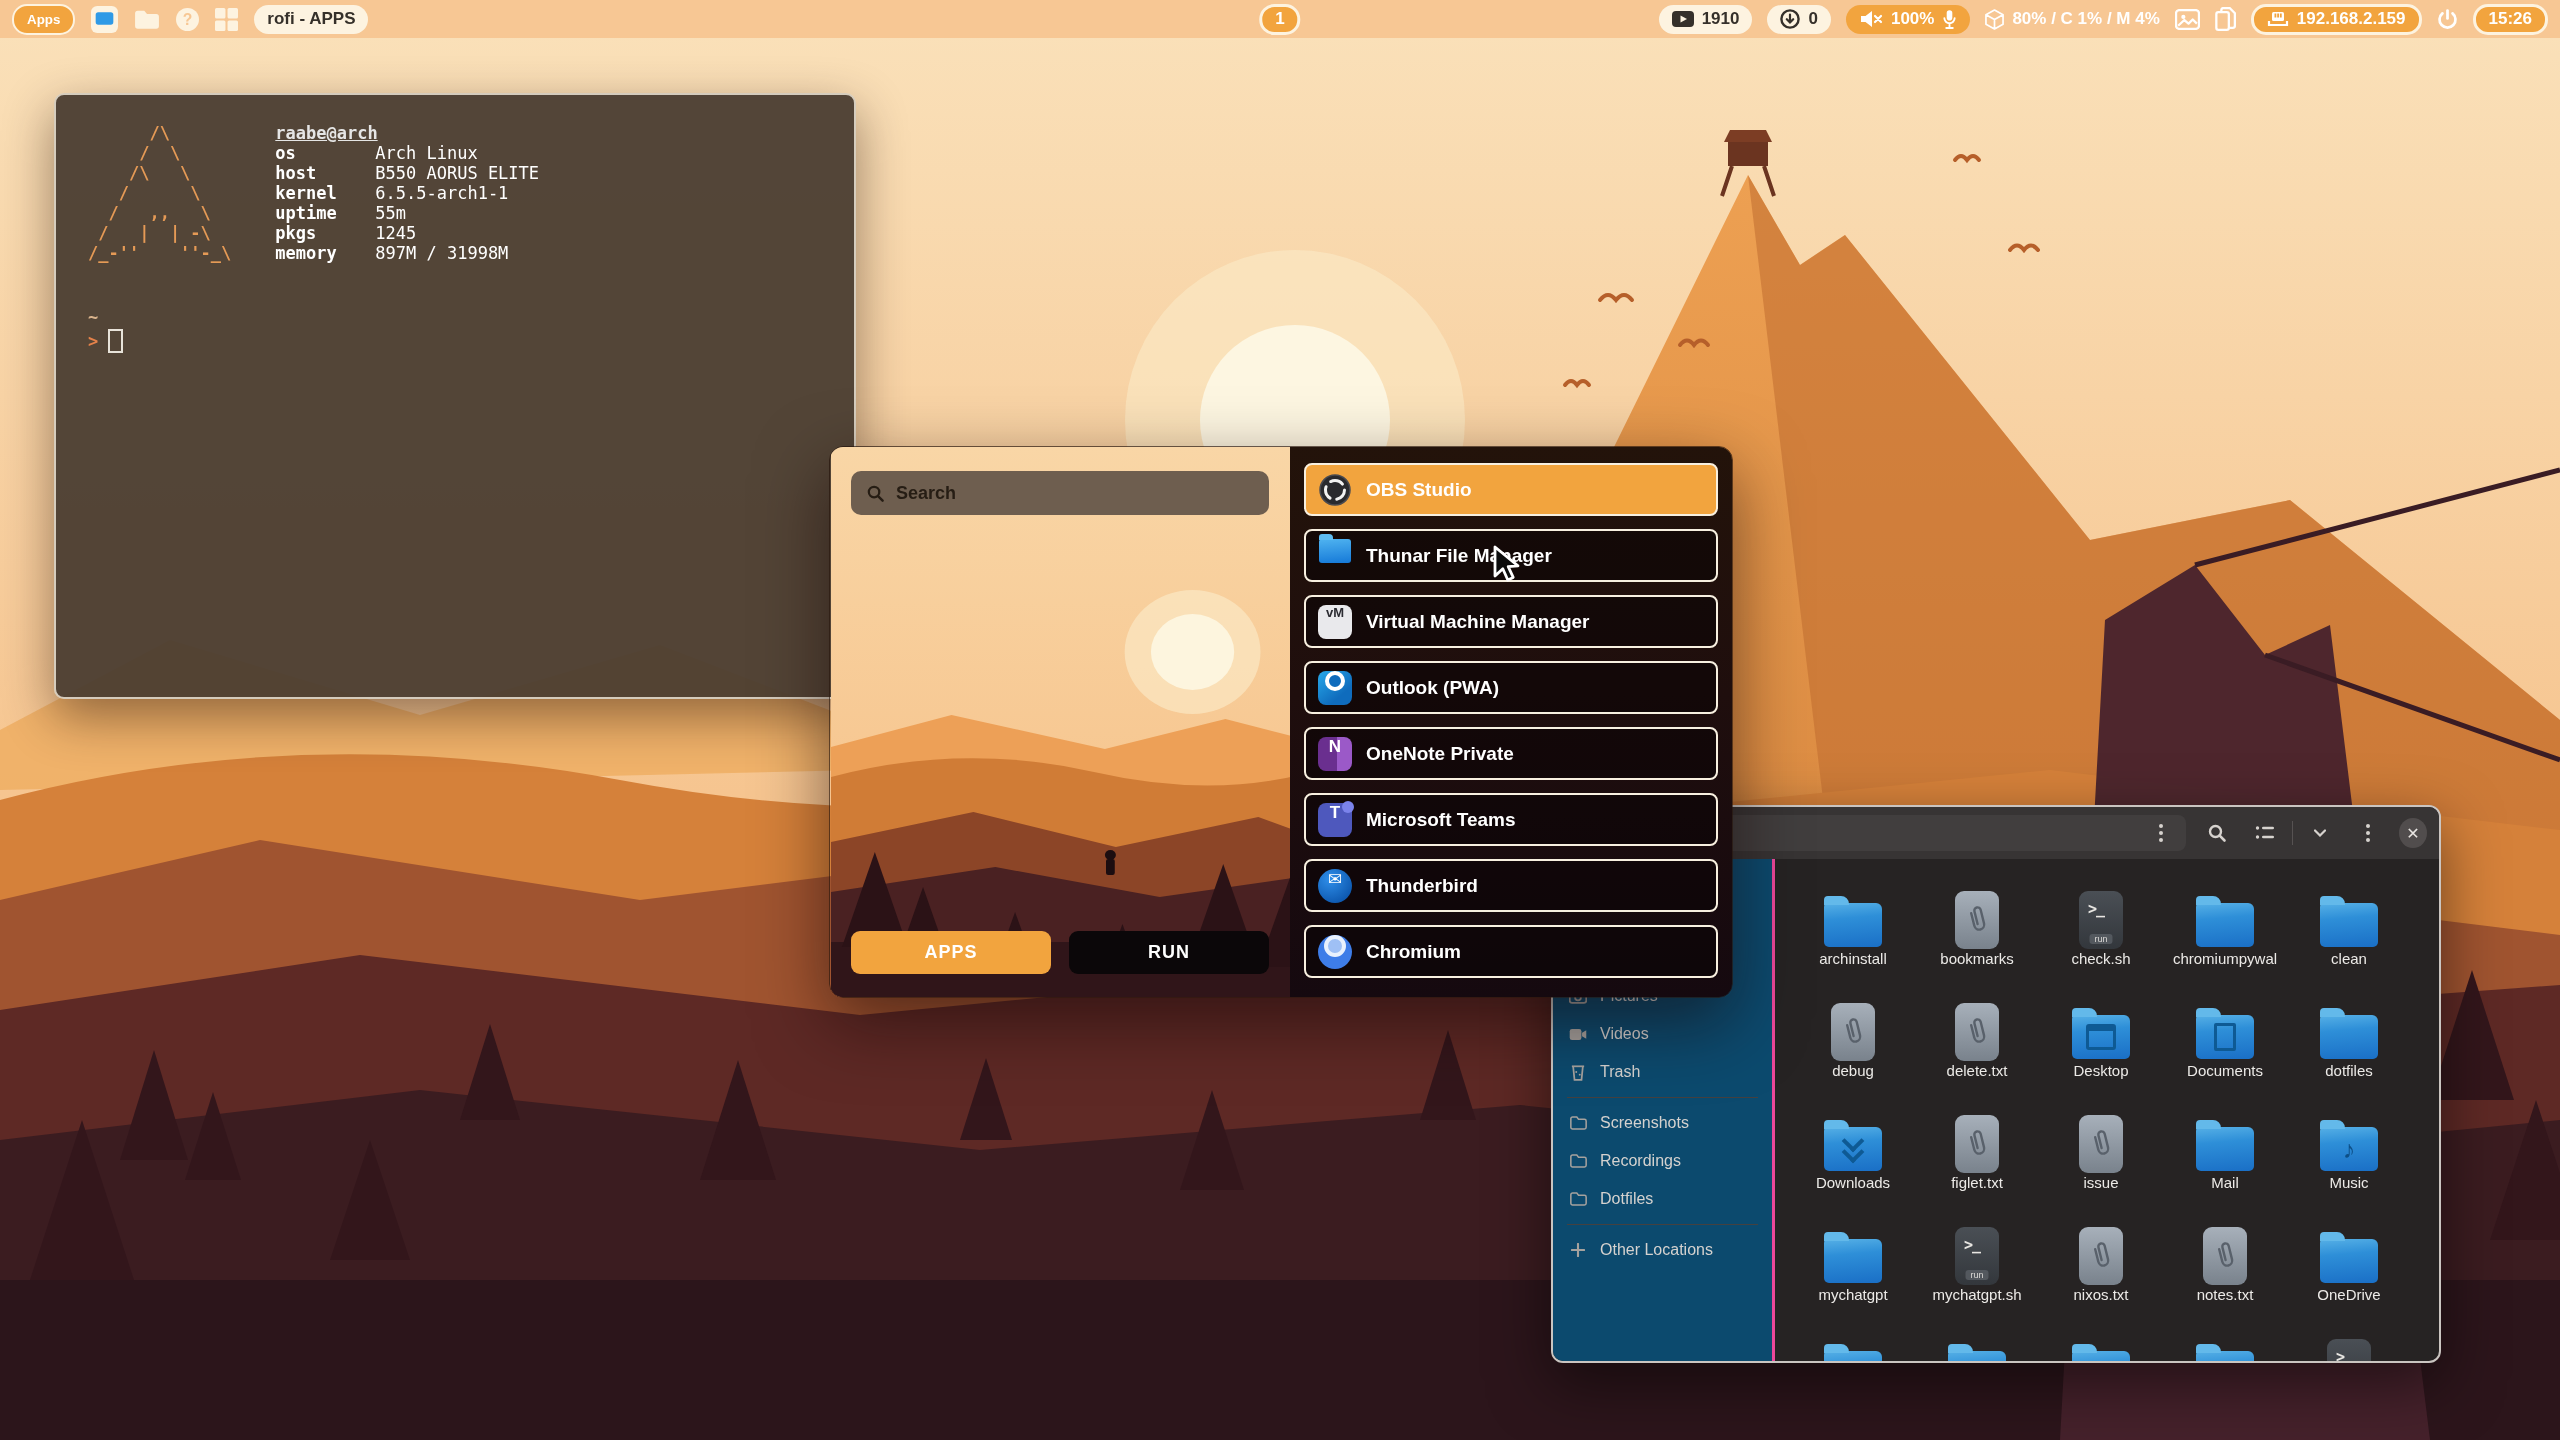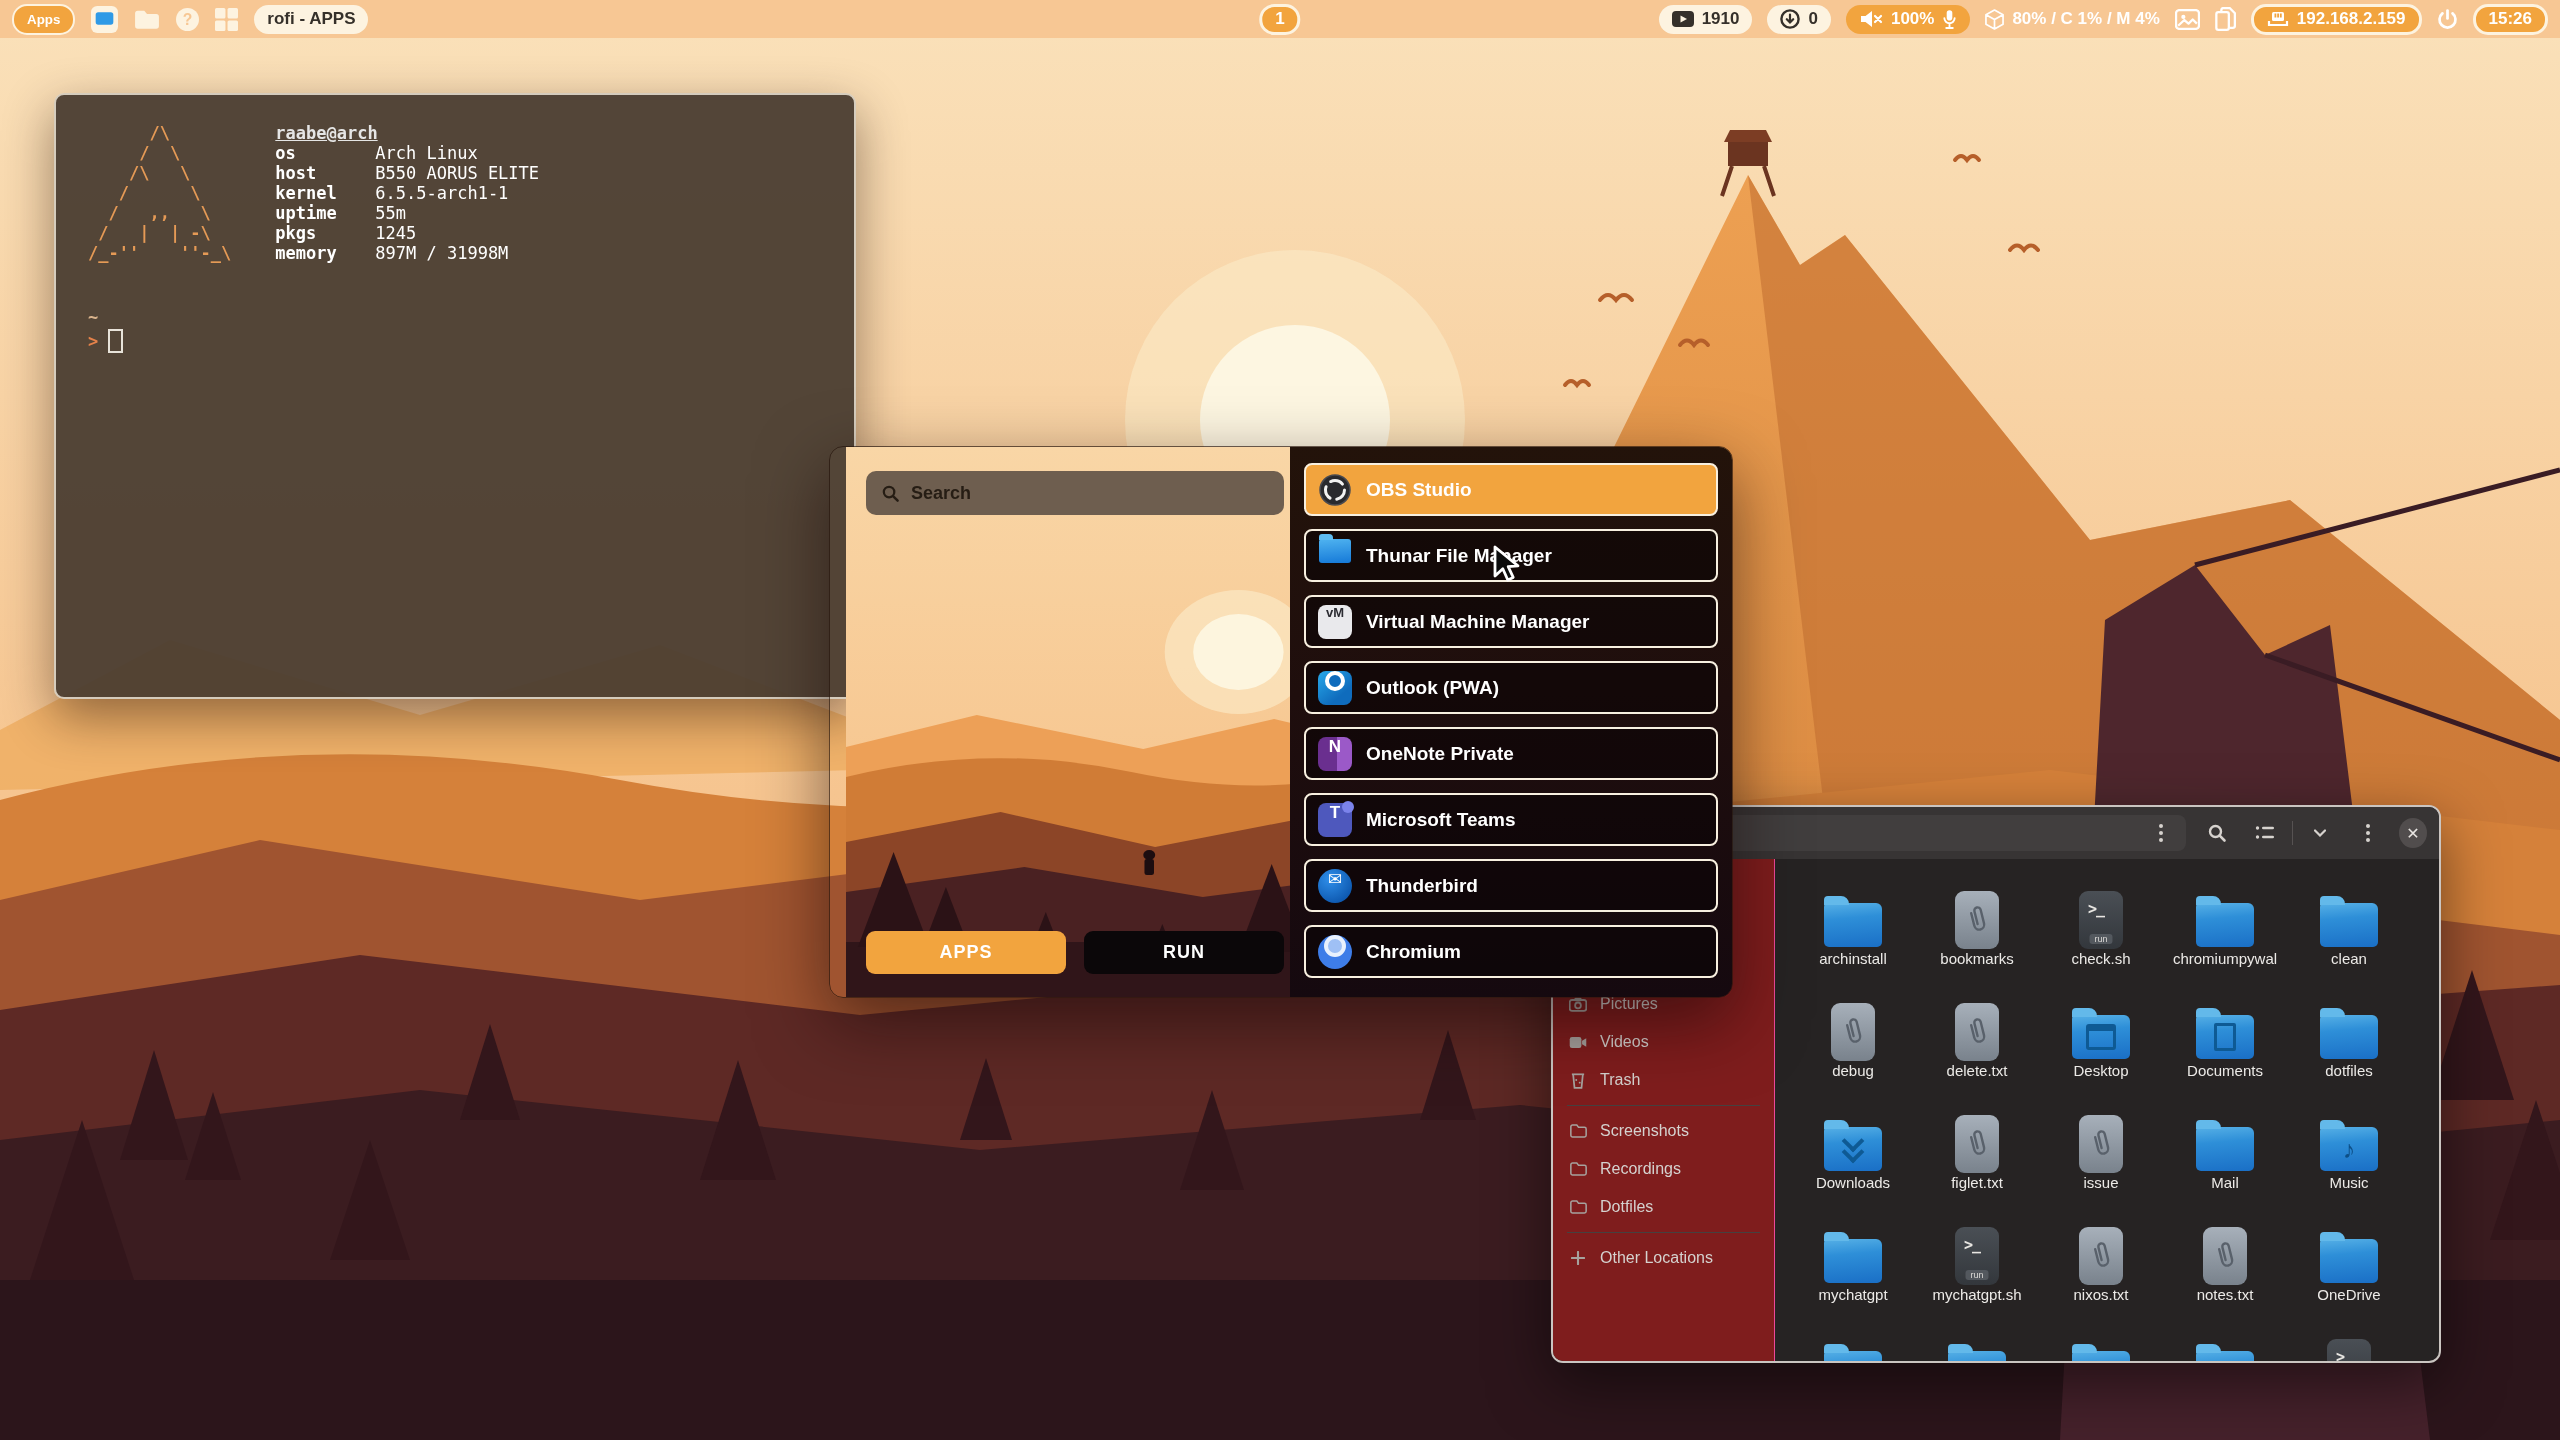--- a/index.html
+++ b/index.html
@@ -52,22 +52,22 @@
              padding:0 12px;gap:15px;box-sizing:border-box;}
   .fm-pathbar{width:660px;height:36px;background:#413e3e;border-radius:8px;
               display:flex;align-items:center;justify-content:flex-end;
               padding-right:8px;box-sizing:border-box;}
   .iconbtn{width:34px;height:34px;border-radius:8px;display:flex;align-items:center;
            justify-content:center;color:#d6d2ce;}
   .vsdivider{width:1px;height:24px;background:#565252;}
   .closebtn{width:30px;height:30px;border-radius:50%;background:#514d4d;color:#e8e5e2;
             display:flex;align-items:center;justify-content:center;font-size:16px;font-weight:bold;}
   .fm-body{display:flex;height:504px;}
-  .fm-sidebar{width:222px;background:#7f1d1d;border-right:1px solid #ec4899;
-              padding-top:12px;box-sizing:border-box;flex:none;}
+  .fm-sidebar{width:222px;background:#0c4a6e;border-right:3px solid #ec4899;
+              padding-top:4px;box-sizing:border-box;flex:none;}
   .side-item{height:38px;display:flex;align-items:center;gap:13px;padding:0 16px;
              color:#d5d2cf;font-size:16px;}
   .side-item .sico{width:18px;display:flex;justify-content:center;color:#a6a29e;flex:none;}
   .side-divider{height:1px;background:#454140;margin:6px 14px;}
   .fm-content{flex:1;position:relative;padding:28px 2px 0 16px;box-sizing:border-box;overflow:hidden;}
   .fgrid{display:grid;grid-template-columns:repeat(5,124px);grid-auto-rows:112px;}
   .tile{display:flex;flex-direction:column;align-items:center;padding-top:4px;box-sizing:border-box;}
   .fname{font-size:15px;color:#eceae7;text-align:center;line-height:17px;
          max-width:106px;word-break:break-all;margin-top:1px;}
   .icon56{width:58px;height:58px;position:relative;display:flex;align-items:center;justify-content:center;flex:none;}
@@ -88,21 +88,21 @@
               background:linear-gradient(180deg,#4a4f55 0%,#33373c 100%);color:#e8e6e2;}
   .scripticon .sc-prompt{position:absolute;top:9px;left:9px;font-family:"DejaVu Sans Mono",monospace;
               font-size:15px;font-weight:bold;letter-spacing:-1px;}
   .scripticon .sc-run{position:absolute;bottom:5px;left:50%;transform:translateX(-50%);
               font-size:9px;background:#53585e;border-radius:3px;padding:0 5px;color:#dcdad7;}
 
   
   .rofi{position:absolute;left:829px;top:446px;width:902px;height:550px;z-index:20;
         border-radius:14px;overflow:hidden;box-shadow:0 24px 70px rgba(20,5,5,.55);
         border:1px solid rgba(35,18,10,.7);}
-  .rofi-left{position:absolute;left:16px;top:0;width:504px;height:100%;padding-left:43px;}
+  .rofi-left{position:absolute;left:1px;top:0;width:504px;height:100%;}
   .rofi-right{position:absolute;left:460px;top:0;right:0;height:100%;
               background:linear-gradient(180deg,#23130a 0%,#1f0e0d 45%,#15090f 100%);
               display:flex;flex-direction:column;gap:13px;padding:16px 14px;box-sizing:border-box;}
   .searchbox{position:absolute;left:20px;top:24px;width:418px;height:44px;background:#6e5e4f;
              border-radius:10px;display:flex;align-items:center;gap:11px;padding:0 15px;
              box-sizing:border-box;color:#261d14;font-weight:bold;font-size:18px;}
   .ritem{height:53px;flex:none;border:2px solid #f8f0e0;border-radius:8px;
          background:rgba(10,4,6,.55);display:flex;align-items:center;gap:14px;
          padding:0 12px;color:#fff;font-weight:bold;font-size:19px;box-sizing:border-box;}
   .ritem.selected{background:#f2a43e;}

